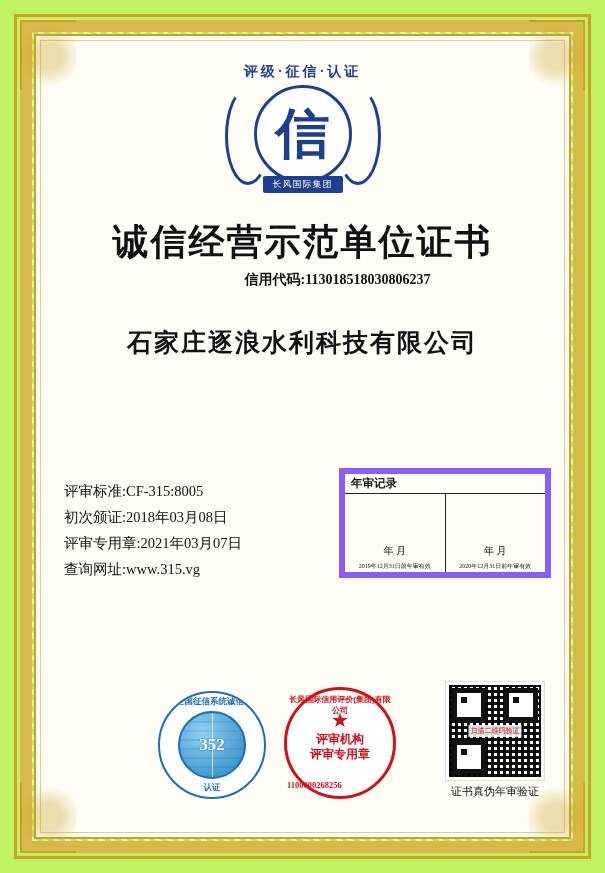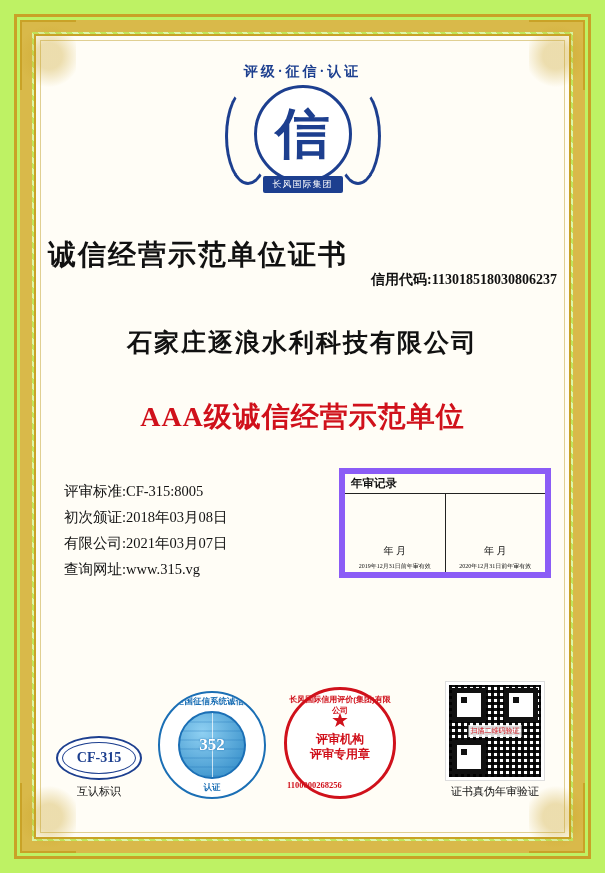--- a/index.html
+++ b/index.html
@@ -132,33 +132,34 @@
     height: 92px;
     border: 3px solid #1d3f8f;
     border-radius: 50%;
   }
   .wreath.left { left: 12px; border-right-color: transparent; border-top-color: transparent; }
   .wreath.right { right: 12px; border-left-color: transparent; border-top-color: transparent; }
 
   
   .main-title {
     position: absolute;
-    top: 188px;
-    left: 0; right: 0;
-    font-family: "Liberation Serif", serif;
-    font-size: 28px;
+    top: 170px;
+    left: 0; right: 0;
+    text-align: center;
+    font-family: "Liberation Serif", serif;
+    font-size: 36px;
     font-weight: bold;
     color: #111;
     letter-spacing: 2px;
   }
   .credit-code {
     position: absolute;
     top: 223px;
     left: 0; right: 0;
-    text-align: right;
+    text-align: center;
     font-family: "Liberation Serif", serif;
     font-size: 14px;
     font-weight: bold;
     color: #111;
     padding-left: 70px;
   }
   .company-name {
     position: absolute;
     top: 278px;
     left: 0; right: 0;
@@ -447,51 +448,44 @@
     </div>
 
     <div class="main-title">诚信经营示范单位证书</div>
 
     <div class="credit-code">
       <span>信用代码:</span><span>113018518030806237</span>
     </div>
 
     <div class="company-name">石家庄逐浪水利科技有限公司</div>
 
-    <div class="award-line">AAA级诚信经营示范单位</div>
 
     <div class="details">
       <div>评审标准:CF-315:8005</div>
       <div>初次颁证:2018年03月08日</div>
-      <div>有限公司:2021年03月07日</div>
+      <div>评审专用章:2021年03月07日</div>
       <div>查询网址:www.315.vg</div>
     </div>
 
     <div class="review-box">
       <div class="review-title">年审记录</div>
       <div class="review-cells">
         <div class="review-cell">
           <div class="cell-ym">年  月</div>
           <div class="cell-note">2019年12月31日前年审有效</div>
         </div>
         <div class="review-cell">
           <div class="cell-ym">年  月</div>
           <div class="cell-note">2020年12月31日前年审有效</div>
         </div>
       </div>
     </div>
 
     <div class="seals">
 
-      <div class="seal seal-cf">
-        <div class="oval">
-          <span class="oval-text">CF-315</span>
-        </div>
-        <div class="seal-caption">互认标识</div>
-      </div>
 
       <div class="seal seal-globe">
         <div class="globe">
           <div class="globe-arc top">315全国征信系统诚信企业</div>
           <div class="globe-inner"></div>
           <div class="globe-315">352</div>
           <div class="globe-arc bottom">认证</div>
         </div>
       </div>
 

